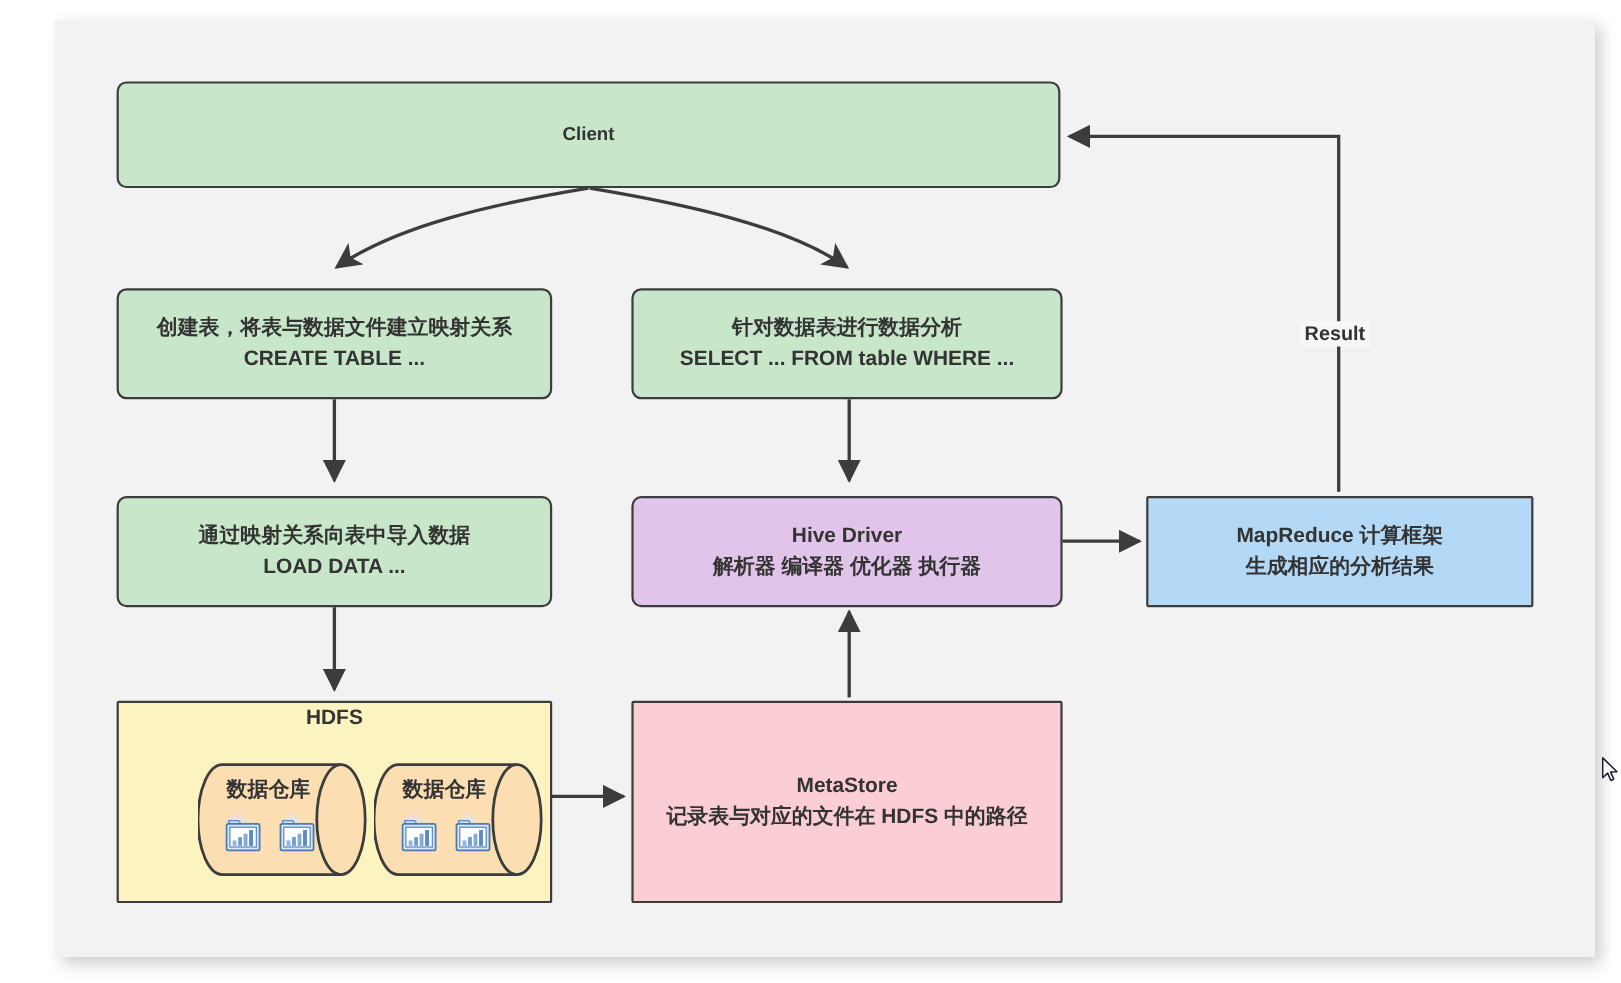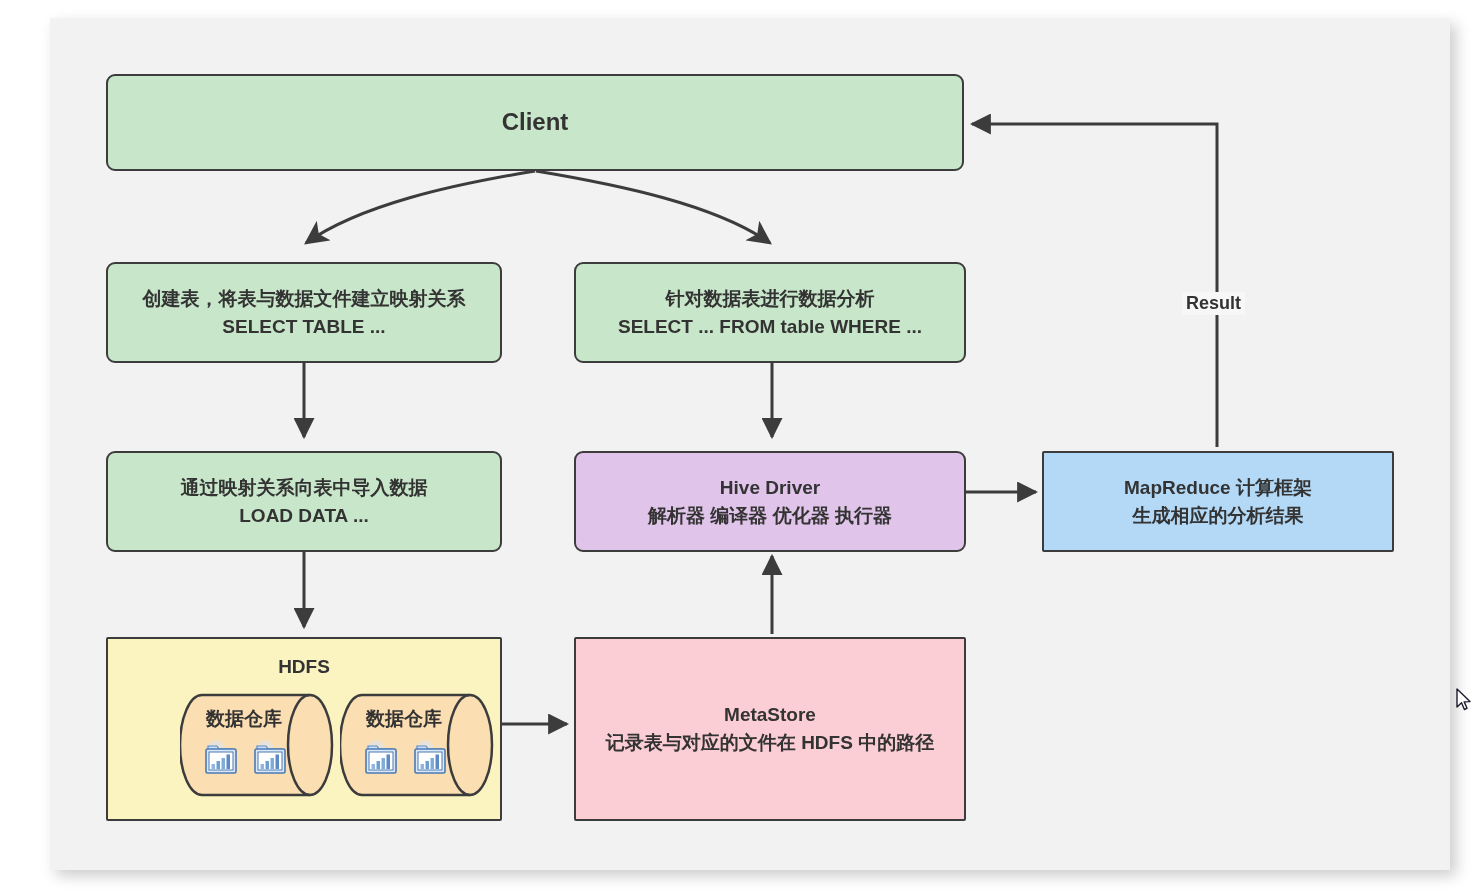--- a/index.html
+++ b/index.html
@@ -51,27 +51,26 @@
     text-align: center;
     color: #333333;
     font-weight: bold;
     line-height: 1.45;
   }
   .node .line { display: block; white-space: nowrap; }
 
   .rounded { border-radius: 9px; }
   .sharp { border-radius: 2px; }
 
-  .fs20 { font-size: 24px; }
+  .fs20 { font-size: 17px; }
   .fs19 { font-size: 19px; }
 
   
   #hdfs-node {
     justify-content: flex-start;
-    padding-top: 14px;
   }
   #hdfs-title { font-size: 19px; font-weight: bold; color: #333; }
 
   .cylinder-row {
     position: absolute;
     left: 0;
     top: 46px;
     width: 100%;
     display: flex;
     justify-content: flex-end;
@@ -165,21 +164,21 @@
 
     <path d="M 1217 447 L 1217 124 L 972 124" fill="none" stroke="#3c3c3c" stroke-width="3" marker-end="url(#arrow-solid)"></path>
   </svg>
 
   <div class="node rounded fs20" id="client-node" style="left:106px; top:74px; width:858px; height:97px; background:#c8e6c9;">
     <span class="line">Client</span>
   </div>
 
   <div class="node rounded fs19" style="left:106px; top:262px; width:396px; height:101px; background:#c8e6c9;">
     <span class="line">创建表，将表与数据文件建立映射关系</span>
-    <span class="line">SELECT TABLE ...</span>
+    <span class="line">CREATE TABLE ...</span>
   </div>
 
   <div class="node rounded fs19" style="left:574px; top:262px; width:392px; height:101px; background:#c8e6c9;">
     <span class="line">针对数据表进行数据分析</span>
     <span class="line">SELECT ... FROM table WHERE ...</span>
   </div>
 
   <div class="node rounded fs19" style="left:106px; top:451px; width:396px; height:101px; background:#c8e6c9;">
     <span class="line">通过映射关系向表中导入数据</span>
     <span class="line">LOAD DATA ...</span>

